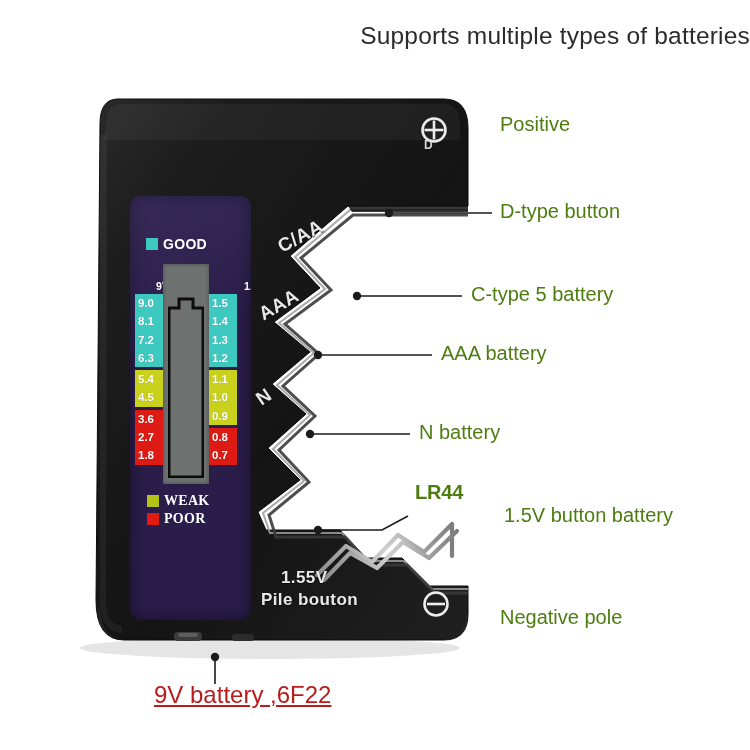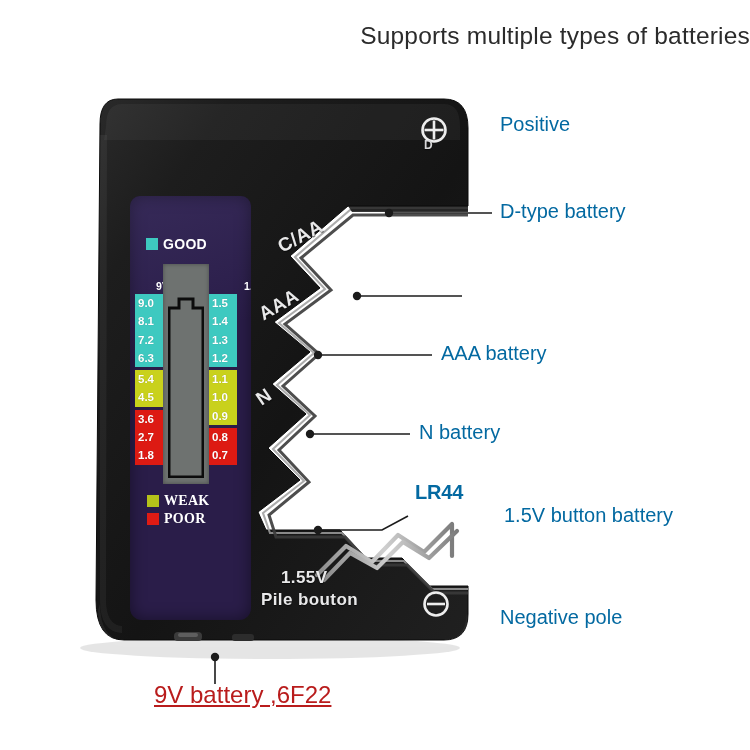--- a/index.html
+++ b/index.html
@@ -188,21 +188,21 @@
     left: 424px; top: 138px;
     font-size: 12px;
     font-weight: 600;
     color: #d7d7d9;
   }
 
   
   .callout {
     position: absolute;
     font-size: 20px;
-    color: #0369a1;
+    color: #4d7c0f;
     white-space: nowrap;
     font-weight: 400;
   }
   .callout-lr44 {
     font-weight: 600;
     letter-spacing: -0.2px;
   }
   .callout-bottom {
     position: absolute;
     font-size: 24px;
@@ -415,21 +415,22 @@
   </div>
 
   <div class="silk silk-caa">C/AA</div>
   <div class="silk silk-aaa">AAA</div>
   <div class="silk silk-n">N</div>
   <div class="silk silk-155">1.55V</div>
   <div class="silk silk-pile">Pile bouton</div>
   <div class="silk silk-d">D</div>
 
   <div class="callout" style="left:500px; top:113px;">Positive</div>
-  <div class="callout" style="left:500px; top:200px;">D-type battery</div>
+  <div class="callout" style="left:500px; top:200px;">D-type button</div>
+  <div class="callout" style="left:471px; top:283px;">C-type 5 battery</div>
   <div class="callout" style="left:441px; top:342px;">AAA battery</div>
   <div class="callout" style="left:419px; top:421px;">N battery</div>
   <div class="callout callout-lr44" style="left:415px; top:481px;">LR44</div>
   <div class="callout" style="left:504px; top:504px;">1.5V button battery</div>
   <div class="callout" style="left:500px; top:606px;">Negative pole</div>
   <div class="callout-bottom" style="left:154px; top:681px;">9V battery ,6F22</div>
 
 </div>
 
 </body></html>

